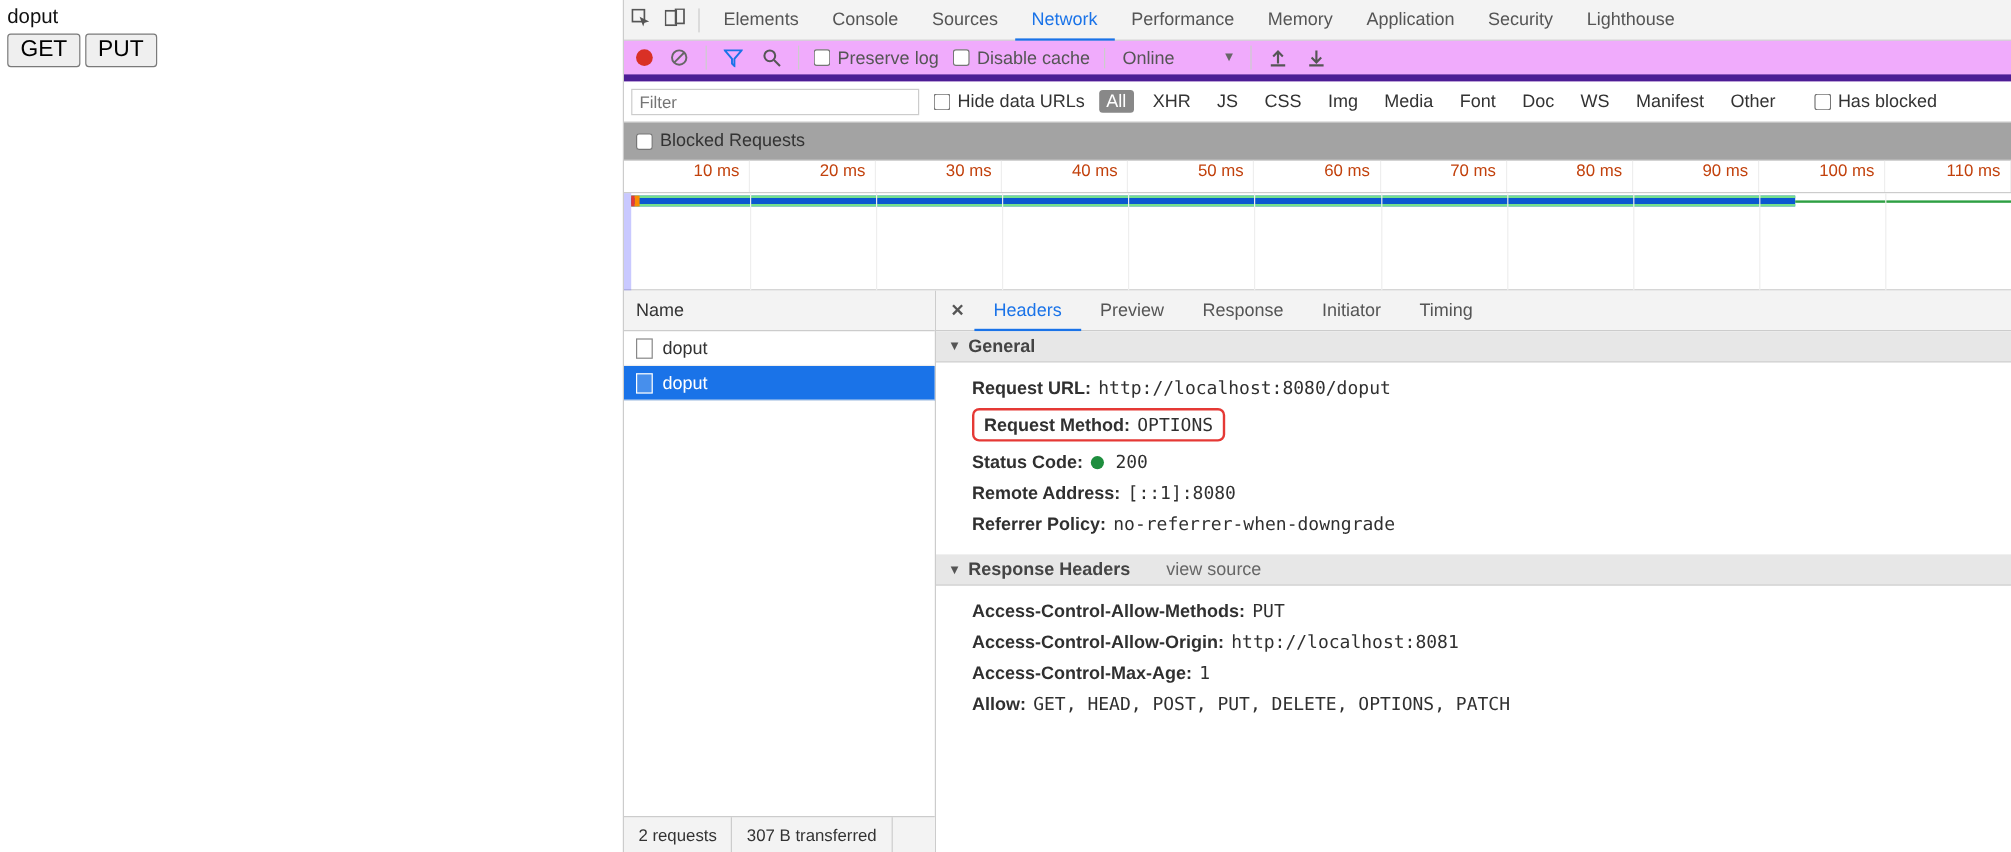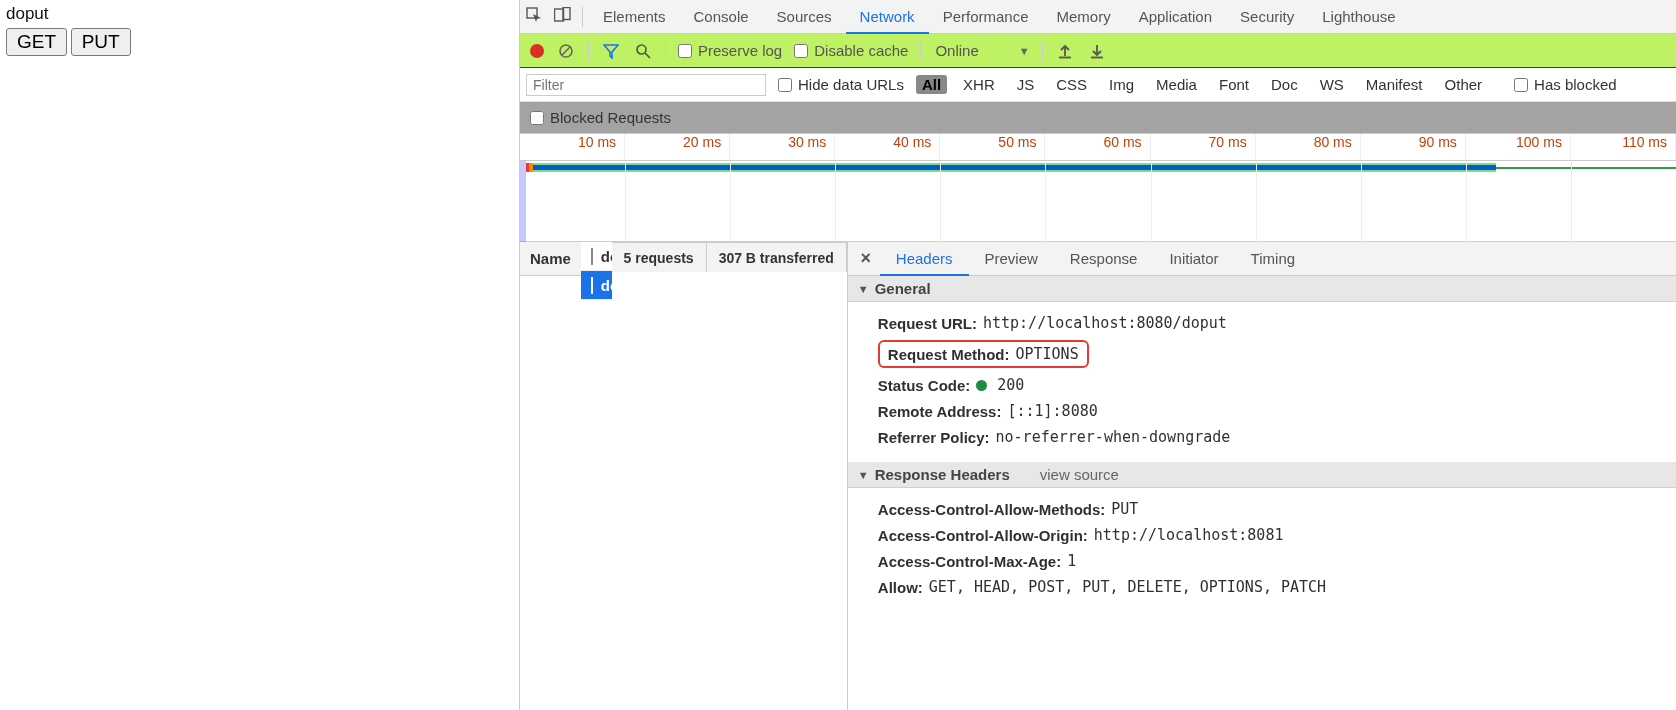--- a/index.html
+++ b/index.html
@@ -39,24 +39,24 @@
     color:#555;
   }
   .dt-tabs .icon-btn { width:28px; text-align:center; cursor:pointer; color:#555;}
   .dt-tabs .divider { width:1px; height:20px; background:#ccc; margin:0 6px;}
   .dt-tabs .tab { padding:0 14px; height:34px; line-height:34px; cursor:pointer; white-space:nowrap;}
   .dt-tabs .tab.active { color:#1a73e8; border-bottom:2px solid #1a73e8; margin-bottom:-1px;}
   
   .toolbar1 {
     display:flex; align-items:center;
     height:34px;
-    border-bottom:1px solid #4c1d95;
+    border-bottom:6px solid #4c1d95;
     padding:0 10px;
     gap:12px;
-    background:#bef264;
+    background:#f0abfc;
     color:#555;
     font-size:15px;
   }
   .rec-dot { width:14px; height:14px; border-radius:50%; background:#d93025; cursor:pointer;}
   .icon { cursor:pointer; width:20px; display:flex; justify-content:center;}
   .icon.blue { color:#1a73e8;}
   .chk { display:flex; align-items:center; gap:6px;}
   .chk input { width:14px; height:14px;}
   .throttling { display:flex; align-items:center; gap:40px; border-left:1px solid #ccc; padding-left:14px;}
   .caret { font-size:11px; color:#666;}
@@ -76,21 +76,21 @@
     border:1px solid #ccc;
     padding:0 6px;
     font-size:14px;
     color:#888;
     background:#fff;
   }
   .type-chip {
     padding:1px 6px; border-radius:3px; cursor:pointer;
     color:#333;
   }
-  .type-chip.all { background:#888; color:#000000;font-weight:bold; }
+  .type-chip.all { background:#888; color:#ffffff; }
   
   .toolbar3 {
     display:flex; align-items:center;
     height:32px;
     border-bottom:1px solid #ccc;
     padding:0 10px;
     gap:8px;
     background:#a3a3a3;
     font-size:15px;
   }
@@ -114,23 +114,22 @@
   .sel-bar {
     position:absolute; top:2px; left:6px; right:180px; height:9px;
     background:#0b57d0; border-top:2px solid #75e08b; border-bottom:2px solid #75e08b;
   }
   .sel-tail { position:absolute; top:6px; right:0; width:180px; height:2px; background:#2ea043;}
   .tiny-red  { position:absolute; top:2px; left:6px; width:3px; height:9px; background:#e53935;}
   .tiny-oran { position:absolute; top:2px; left:9px; width:4px; height:9px; background:#fb8c00;}
   
   .split { flex:1; display:flex; min-height:0;}
   .req-pane {
-    flex:0 0 260px; display:flex; flex-direction:row;
+    flex:0 0 260px; display:flex; flex-direction:column;
     border-right:1px solid #ccc;
-    font-weight:bold;
   }
   .req-head {
     height:34px; display:flex; align-items:center;
     border-bottom:1px solid #ccc;
     padding:0 10px; font-size:15px; color:#333;
     background:#f3f3f3;
   }
   .req-list { flex:1; overflow:auto; font-size:15px;}
   .req-row {
     display:flex; align-items:center; gap:8px;
@@ -353,21 +352,21 @@
           <div class="req-row">
             <div class="req-doc-icon"></div>
             <span>doput</span>
           </div>
           <div class="req-row selected">
             <div class="req-doc-icon"></div>
             <span>doput</span>
           </div>
         </div>
       <div class="req-status">
-        <span>5 requests</span>
+        <span>2 requests</span>
         <span>307 B transferred</span>
       </div>
     </div>
 
     <div class="det-pane">
       <div class="det-tabs">
         <div class="close">×</div>
         <div id="det-tabs-inner" style="display:flex">
             <div class="pill active">Headers</div>
             <div class="pill">Preview</div>

